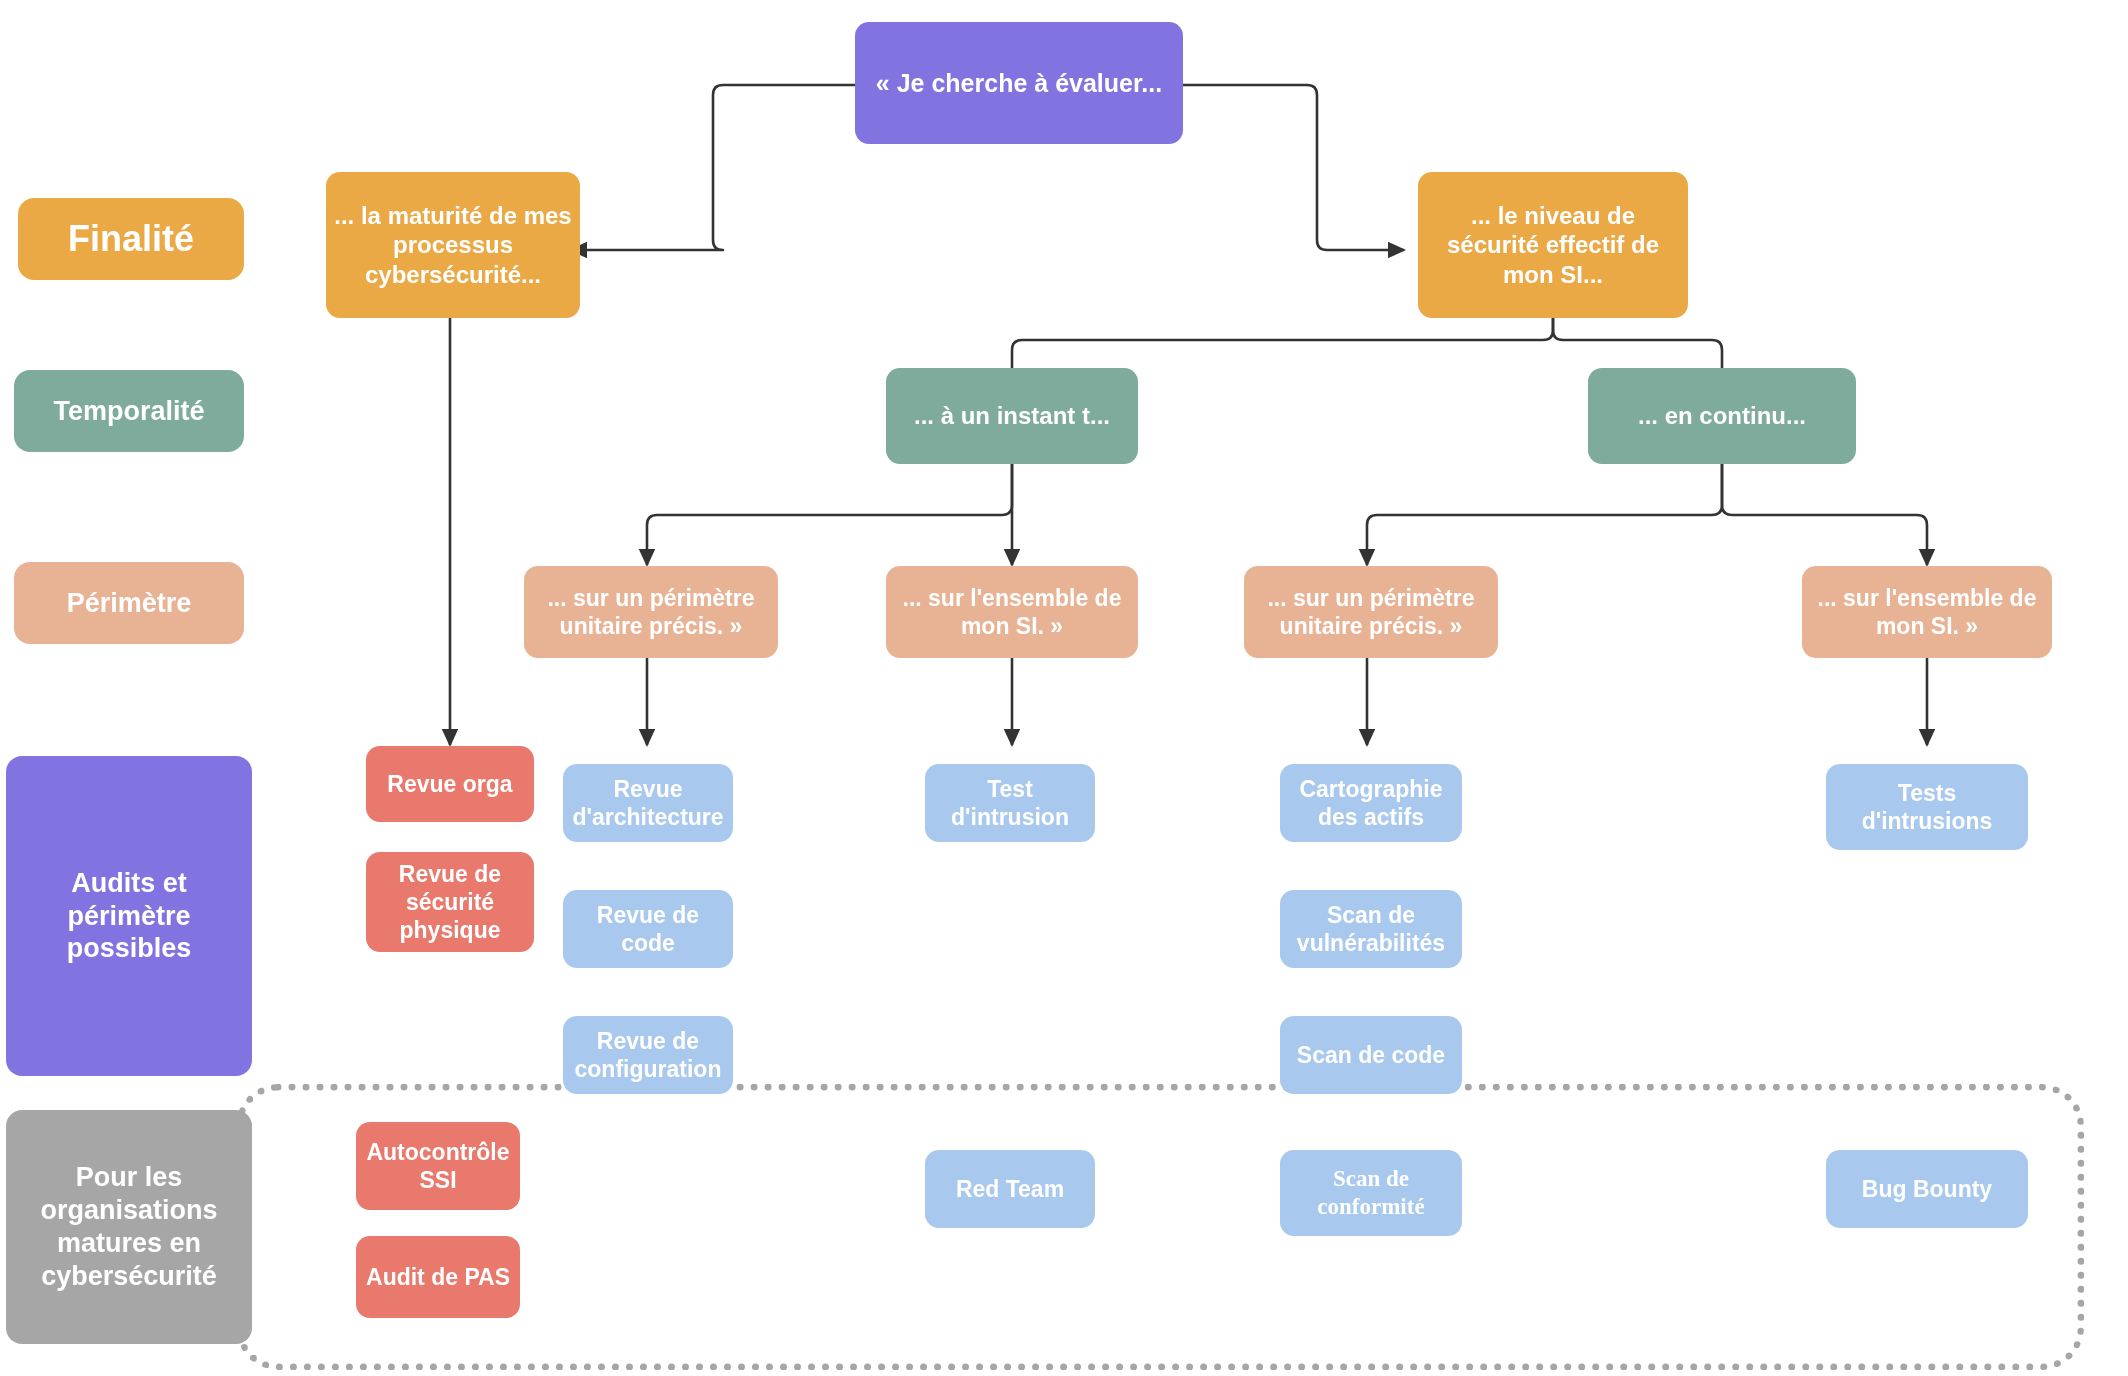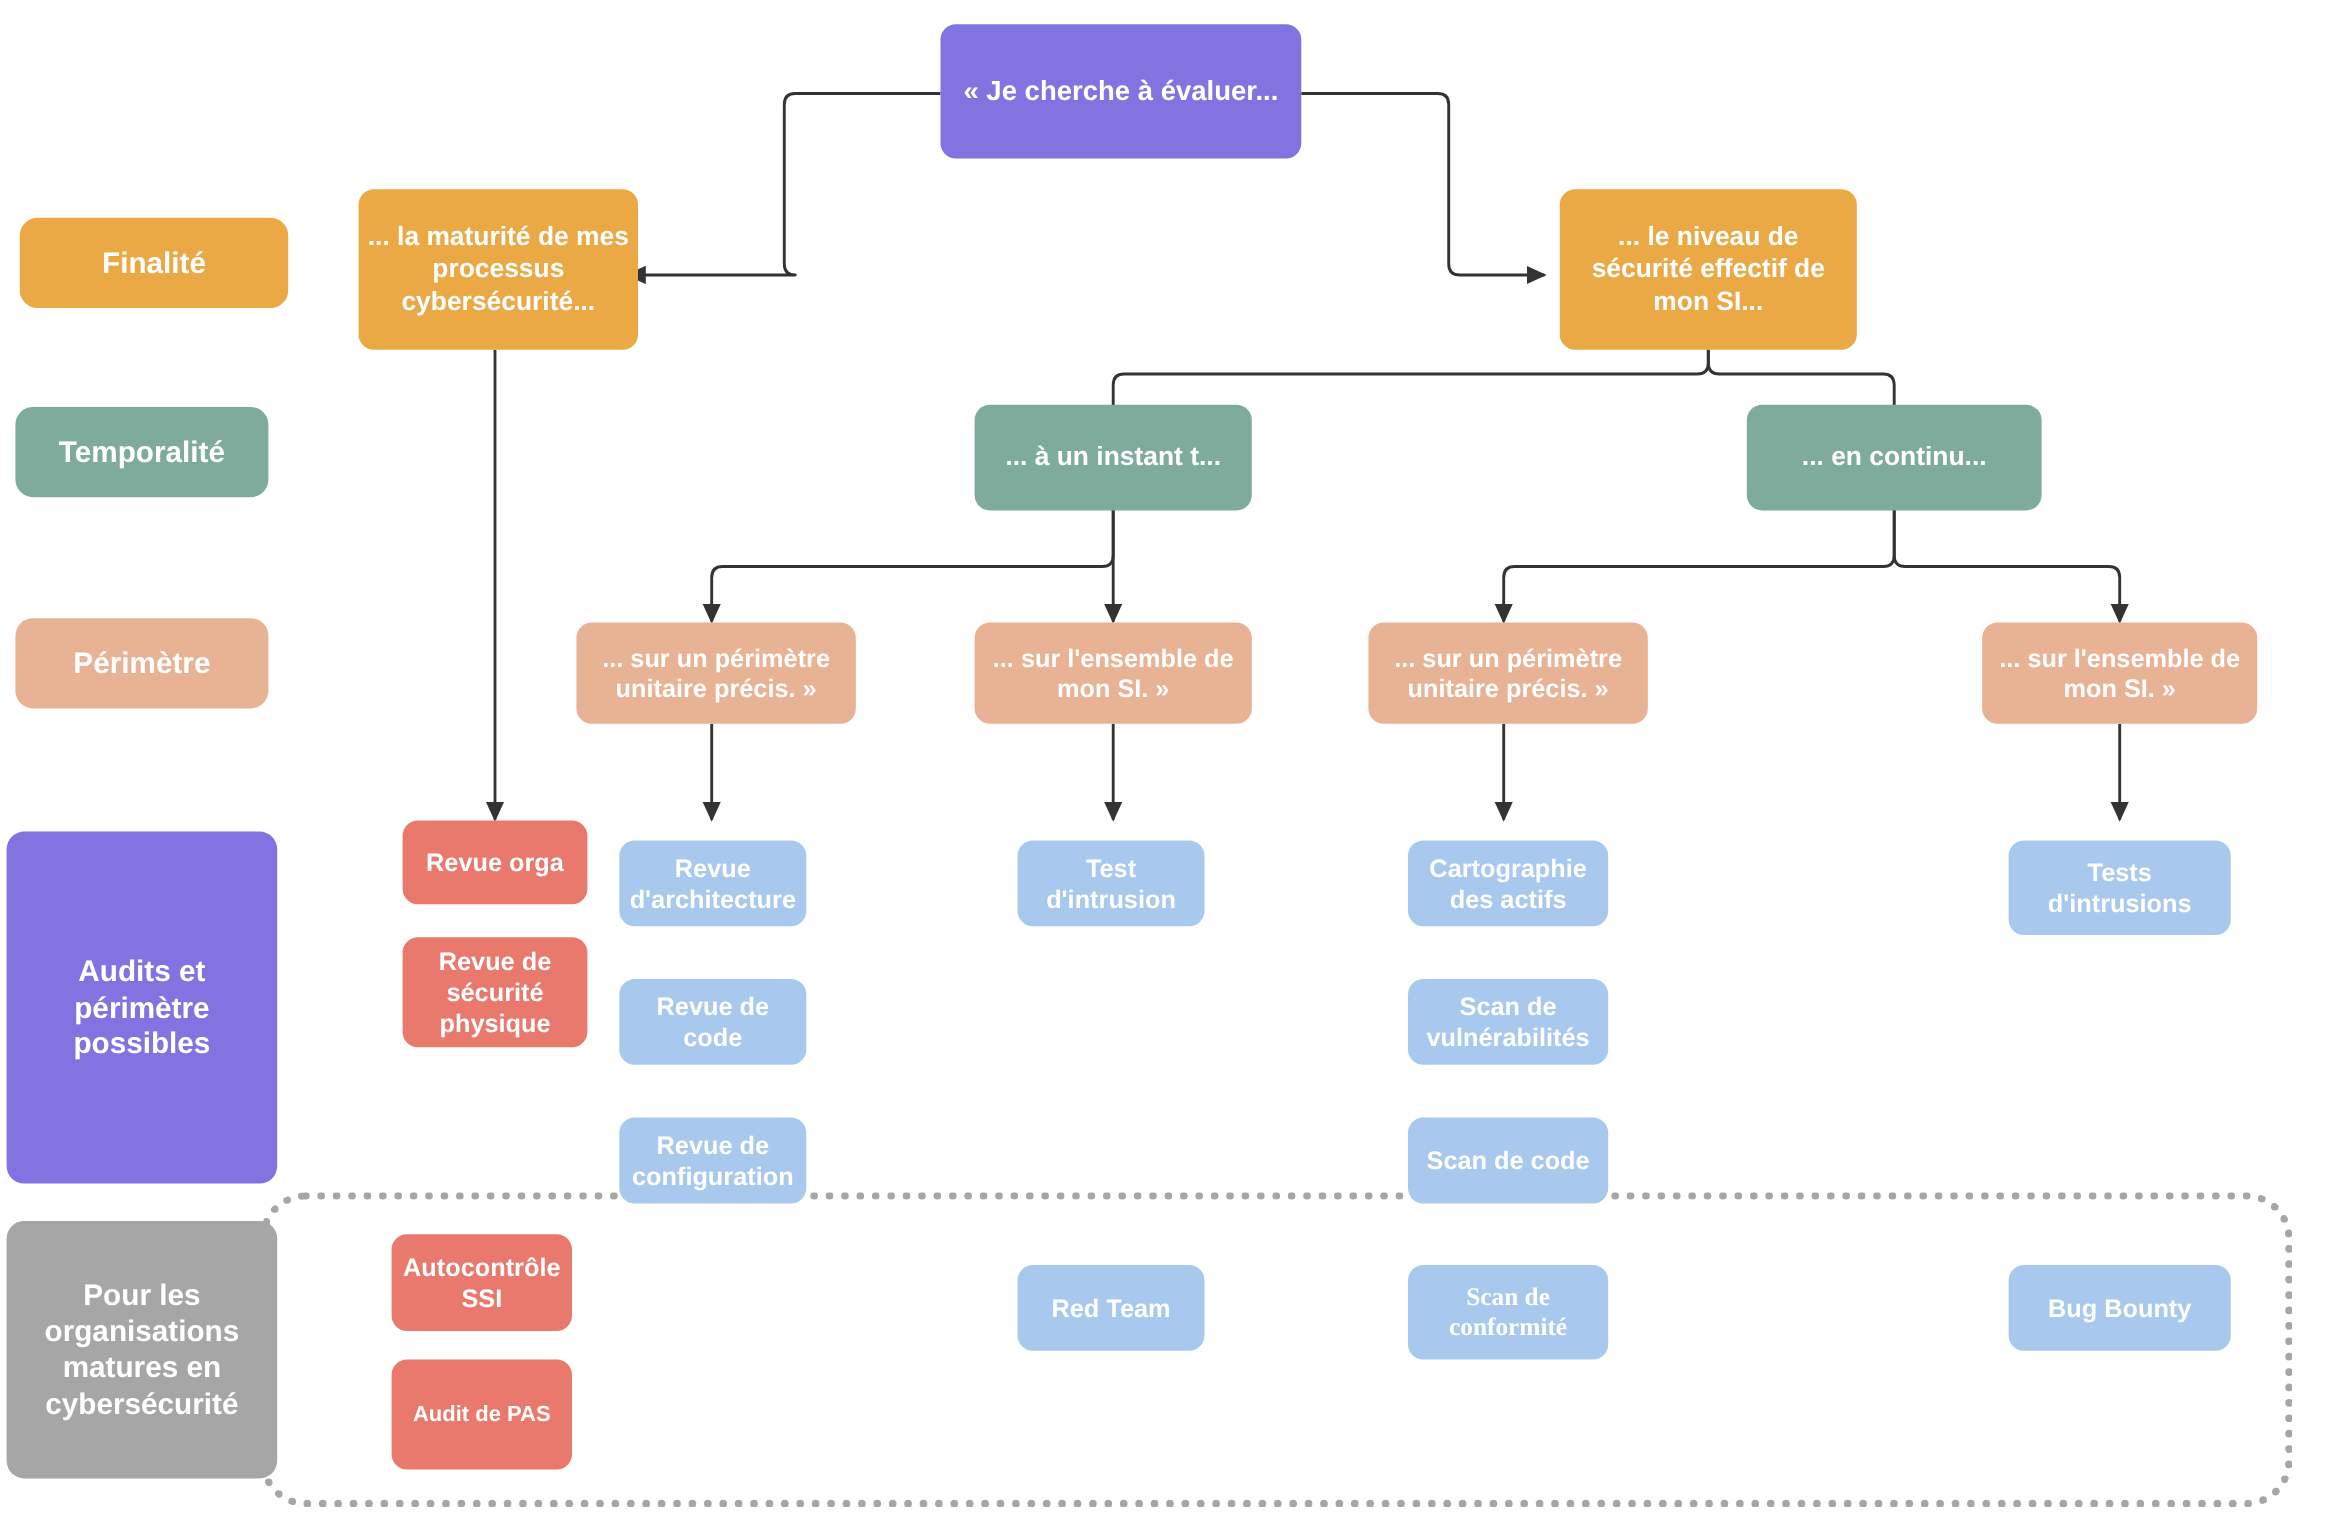--- a/index.html
+++ b/index.html
@@ -59,21 +59,21 @@
 
       <path d="M647,658 L647,745" marker-end="url(#arr)"></path>
       <path d="M1012,658 L1012,745" marker-end="url(#arr)"></path>
       <path d="M1367,658 L1367,745" marker-end="url(#arr)"></path>
       <path d="M1927,658 L1927,745" marker-end="url(#arr)"></path>
     </g>
   </svg>
 
   <div class="dotted-box" style="left:236px;top:1084px;width:1848px;height:286px;"></div>
 
-  <div class="node cat orange" style="left:18px;top:198px;width:244px;height:82px;font-size:27px;">Finalité</div>
+  <div class="node cat orange" style="left:18px;top:198px;width:226px;height:82px;font-size:36px;">Finalité</div>
   <div class="node cat green" style="left:14px;top:370px;width:230px;height:82px;font-size:27px;">Temporalité</div>
   <div class="node cat salmon" style="left:14px;top:562px;width:230px;height:82px;font-size:27px;">Périmètre</div>
   <div class="node cat purple" style="left:6px;top:756px;width:246px;height:320px;font-size:27px;">Audits et périmètre possibles</div>
   <div class="node cat grey" style="left:6px;top:1110px;width:246px;height:234px;font-size:27px;">Pour les organisations matures en cybersécurité</div>
 
   <div class="node n-purple" style="left:855px;top:22px;width:328px;height:122px;font-size:25px;">« Je cherche à évaluer...</div>
 
   <div class="node n-orange" style="left:326px;top:172px;width:254px;height:146px;font-size:24px;">... la maturité de mes processus cybersécurité...</div>
   <div class="node n-orange" style="left:1418px;top:172px;width:270px;height:146px;font-size:24px;">... le niveau de sécurité effectif de mon SI...</div>
 
@@ -94,18 +94,18 @@
 
   <div class="node n-blue" style="left:925px;top:740px;width:170px;height:78px;font-size:23px;">Test d'intrusion</div>
 
   <div class="node n-blue" style="left:1280px;top:740px;width:182px;height:78px;font-size:23px;">Cartographie des actifs</div>
   <div class="node n-blue" style="left:1280px;top:866px;width:182px;height:78px;font-size:23px;">Scan de vulnérabilités</div>
   <div class="node n-blue" style="left:1280px;top:992px;width:182px;height:78px;font-size:23px;">Scan de code</div>
 
   <div class="node n-blue" style="left:1826px;top:740px;width:202px;height:86px;font-size:23px;">Tests d'intrusions</div>
 
   <div class="node n-red" style="left:356px;top:1122px;width:164px;height:88px;font-size:23px;">Autocontrôle SSI</div>
-  <div class="node n-red" style="left:356px;top:1236px;width:164px;height:100px;font-size:20px;">Audit de PAS</div>
+  <div class="node n-red" style="left:356px;top:1236px;width:164px;height:82px;font-size:23px;">Audit de PAS</div>
   <div class="node n-blue" style="left:925px;top:1126px;width:170px;height:78px;font-size:23px;">Red Team</div>
   <div class="node n-blue" style="left:1280px;top:1126px;width:182px;height:86px;font-size:23px;font-family:Liberation Serif, serif;">Scan de conformité</div>
   <div class="node n-blue" style="left:1826px;top:1126px;width:202px;height:78px;font-size:23px;border-radius:14px;">Bug Bounty</div>
 
 </div>
 
 </body></html>

